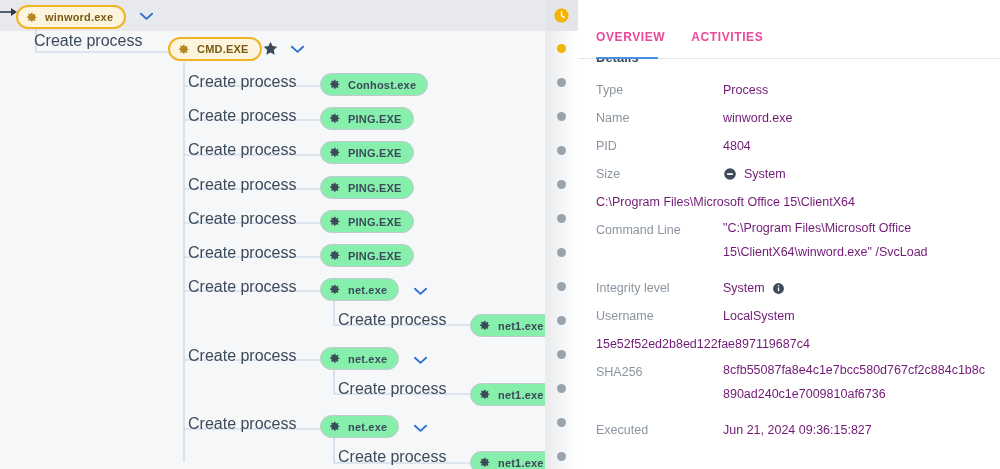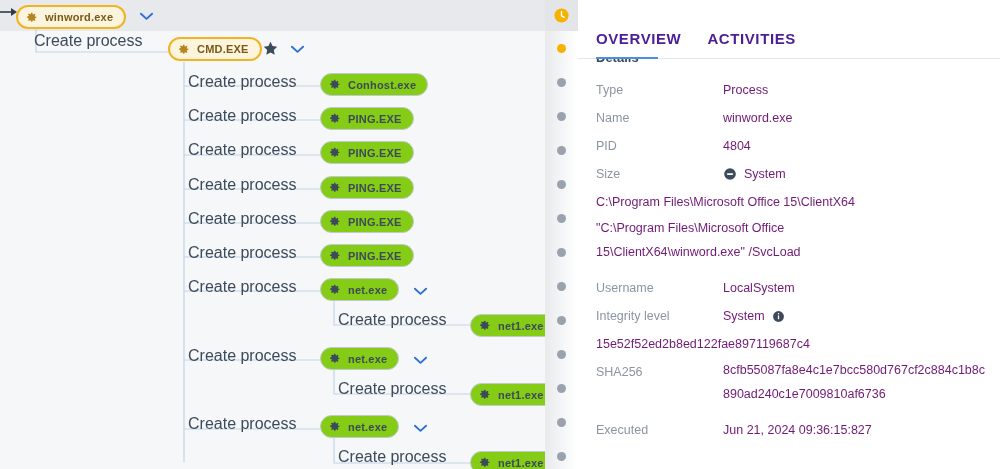--- a/index.html
+++ b/index.html
@@ -28,21 +28,21 @@
   .connectors { position: absolute; left: 0; top: 0; width: 545px; height: 469px; }
 
   
   .node {
     position: absolute;
     display: inline-flex; align-items: center;
     height: 23px;
     padding: 0 11px 0 7px;
     border-radius: 12px;
     border: 1px solid #c3c7ce;
-    background: #84cc16;
+    background: #86efac;
     white-space: nowrap;
     font-size: 11px;
     font-weight: bold;
     color: #3c4a5a;
     letter-spacing: 0.2px;
   }
   .node .gear { margin-right: 7px; display: inline-flex; }
   .node.root {
     background: #fdf4dd;
     border: 2px solid #f0b323;
@@ -103,22 +103,22 @@
   }
   .tabbar {
     position: absolute; left: 0; top: 0; right: 0; height: 58px;
     background: #ffffff;
     z-index: 5;
     display: flex; align-items: flex-start;
     padding: 30px 0 0 18px;
     gap: 26px;
   }
   .tab {
-    font-size: 15px; font-weight: bold; letter-spacing: 0.6px;
-    color: #4c1d95;
+    font-size: 12px; font-weight: bold; letter-spacing: 0.6px;
+    color: #ec4899;
     padding-bottom: 6px;
     cursor: pointer;
   }
   .section-title {
     position: absolute; left: 18px; top: 50px;
     font-size: 13px; font-weight: bold; color: #3c4a5a;
   }
   .section-underline {
     position: absolute; left: 18px; top: 57px; width: 62px; height: 2px;
     background: #4a90e2; z-index: 6;
@@ -416,42 +416,43 @@
                 <rect x="6.5" y="10.5" width="11" height="3" rx="1.4" fill="#ffffff"></rect>
               </svg>
             </span>
             <span>System</span>
           </div>
         </div>
         <div class="row">
           <div class="v">C:\Program Files\Microsoft Office 15\ClientX64</div>
         </div>
         <div class="row multiline">
+          <div class="k">Command Line</div>
           <div class="v">"C:\Program Files\Microsoft Office
 15\ClientX64\winword.exe" /SvcLoad</div>
         </div>
         <div class="gap10"></div>
-        <div class="row">
-          <div class="k">Username</div>
-          <div class="v">LocalSystem</div>
-        </div>
         <div class="row">
           <div class="k">Integrity level</div>
           <div class="v">
             <span>System</span>
             <span class="icon-inline">
               <svg width="13" height="13" viewBox="0 0 24 24">
                 <circle cx="12" cy="12" r="10" fill="#3c4a5a"></circle>
                 <rect x="10.8" y="10" width="2.4" height="7" fill="#ffffff"></rect>
                 <circle cx="12" cy="7" r="1.4" fill="#ffffff"></circle>
               </svg>
             </span>
           </div>
         </div>
         <div class="row">
+          <div class="k">Username</div>
+          <div class="v">LocalSystem</div>
+        </div>
+        <div class="row">
           <div class="v">15e52f52ed2b8ed122fae897119687c4</div>
         </div>
         <div class="row multiline">
           <div class="k">SHA256</div>
           <div class="v">8cfb55087fa8e4c1e7bcc580d767cf2c884c1b8c
 890ad240c1e7009810af6736</div>
         </div>
         <div class="gap10"></div>
         <div class="row">
           <div class="k">Executed</div>

